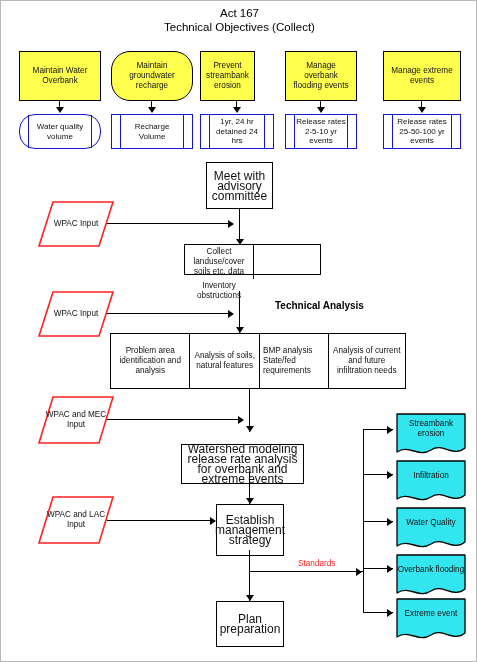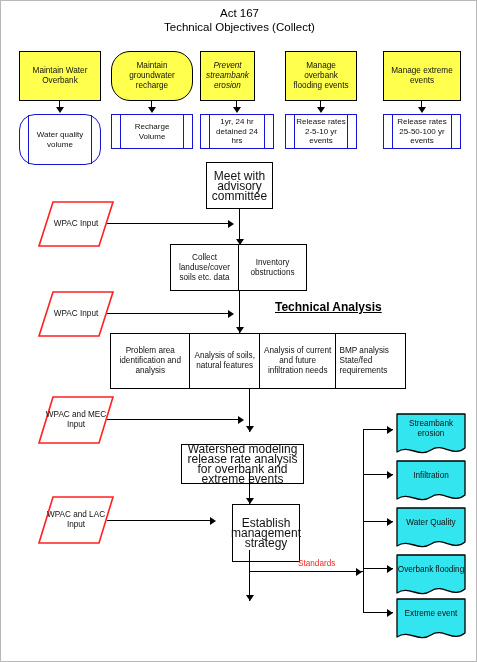--- a/index.html
+++ b/index.html
@@ -175,23 +175,22 @@
   }
   .arrow-r {
     position: absolute;
     width: 0; height: 0;
     border-top: 4px solid transparent;
     border-bottom: 4px solid transparent;
     border-left: 6.5px solid #000;
   }
   .tlabel {
     position: absolute;
-    font-size: 12px;
+    font-size: 10px;
     font-weight: bold;
-    text-decoration: underline;
     color: #000;
   }
   .rlabel {
     position: absolute;
     font-size: 8.2px;
     color: #ff2020;
   }
 </style>
 </head>
 <body>
@@ -199,38 +198,38 @@
 <div id="canvas">
 
   <div class="ttl" id="title1">Act 167</div>
   <div class="ttl" id="title2">Technical Objectives (Collect)</div>
 
   <div class="ybox" style="left:18px; top:50px; width:82px; height:50px;">
     <span>Maintain Water Overbank</span>
   </div>
   <div class="vline" style="left:58px; top:100px; height:8px;"></div>
   <div class="arrow-d" style="left:54.7px; top:106px;"></div>
-  <div class="wtable" style="left:18px; top:113px; width:82px; height:51px;border-radius:16px;">
+  <div class="wtable" style="left:18px; top:113px; width:82px; height:35px;border-radius:16px;">
     <div class="cell-s"></div>
     <div class="cell-m">Water quality volume</div>
     <div class="cell-e"></div>
   </div>
 
   <div class="ybox" style="left:110px; top:50px; width:82px; height:50px;border-radius:19px;">
     <span>Maintain groundwater recharge</span>
   </div>
   <div class="vline" style="left:150px; top:100px; height:8px;"></div>
   <div class="arrow-d" style="left:146.7px; top:106px;"></div>
   <div class="wtable" style="left:110px; top:113px; width:82px; height:35px;">
     <div class="cell-s"></div>
     <div class="cell-m">Recharge Volume</div>
     <div class="cell-e"></div>
   </div>
 
-  <div class="ybox" style="left:199px; top:50px; width:55px; height:50px;font-style:italic;">
+  <div class="ybox" style="left:199px; top:50px; width:55px; height:50px;">
     <span>Prevent streambank erosion</span>
   </div>
   <div class="vline" style="left:235px; top:100px; height:8px;"></div>
   <div class="arrow-d" style="left:231.7px; top:106px;"></div>
   <div class="wtable" style="left:199px; top:113px; width:74px; height:35px;">
     <div class="cell-s"></div>
     <div class="cell-m">1yr, 24 hr detained 24 hrs</div>
     <div class="cell-e"></div>
   </div>
 
@@ -265,21 +264,21 @@
 
   <div class="para" style="left:36px; top:199px; width:78px; height:48px;">
     <svg width="78" height="48" viewBox="0 0 78 48">
       <polygon points="16,2 76,2 62,46 2,46" fill="#ffffff" stroke="#ff2020" stroke-width="1.6"></polygon>
     </svg>
     <div class="plabel">WPAC Input</div>
   </div>
   <div class="hline" style="left:106px; top:222px; width:122px;"></div>
   <div class="arrow-r" style="left:227px; top:218.7px;"></div>
 
-  <div class="splitrow" style="left:169px; top:243px; width:137px; height:47px;">
+  <div class="splitrow" style="left:183px; top:243px; width:137px; height:31px;flex-direction:column;">
     <div class="sc" style="width:69px;">Collect landuse/cover soils etc. data</div>
     <div class="sc" style="width:68px;">Inventory obstructions</div>
   </div>
 
   <div class="vline" style="left:238px; top:290px; height:42px;"></div>
   <div class="arrow-d" style="left:234.7px; top:326px;"></div>
 
   <div class="tlabel" style="left:274px; top:299px;">Technical Analysis</div>
 
   <div class="para" style="left:36px; top:289px; width:78px; height:48px;">
@@ -287,22 +286,22 @@
       <polygon points="16,2 76,2 62,46 2,46" fill="#ffffff" stroke="#ff2020" stroke-width="1.6"></polygon>
     </svg>
     <div class="plabel">WPAC Input</div>
   </div>
   <div class="hline" style="left:106px; top:312px; width:122px;"></div>
   <div class="arrow-r" style="left:227px; top:308.7px;"></div>
 
   <div class="splitrow" style="left:109px; top:332px; width:296px; height:56px;">
     <div class="sc" style="width:80px;">Problem area identification and analysis</div>
     <div class="sc" style="width:70px;">Analysis of soils, natural features</div>
+    <div class="sc leftal" style="width:69px;">BMP analysis State/fed requirements</div>
     <div class="sc" style="width:77px;">Analysis of current and future infiltration needs</div>
-    <div class="sc leftal" style="width:69px;">BMP analysis State/fed requirements</div>
   </div>
 
   <div class="vline" style="left:248px; top:388px; height:43px;"></div>
   <div class="arrow-d" style="left:244.7px; top:425px;"></div>
 
   <div class="para" style="left:36px; top:394px; width:78px; height:50px;">
     <svg width="78" height="50" viewBox="0 0 78 50">
       <polygon points="16,2 76,2 62,48 2,48" fill="#ffffff" stroke="#ff2020" stroke-width="1.6"></polygon>
     </svg>
     <div class="plabel">WPAC and MEC Input</div>
@@ -319,31 +318,34 @@
 
   <div class="para" style="left:36px; top:494px; width:78px; height:50px;">
     <svg width="78" height="50" viewBox="0 0 78 50">
       <polygon points="16,2 76,2 62,48 2,48" fill="#ffffff" stroke="#ff2020" stroke-width="1.6"></polygon>
     </svg>
     <div class="plabel">WPAC and LAC Input</div>
   </div>
   <div class="hline" style="left:106px; top:519px; width:104px;"></div>
   <div class="arrow-r" style="left:209px; top:515.7px;"></div>
 
-  <div class="pbox" style="left:215px; top:503px; width:68px; height:58px;margin-left:16px;">
+  <div class="pbox" style="left:215px; top:503px; width:68px; height:52px;">
     <span>Establish management strategy</span>
   </div>
 
   <div class="vline" style="left:248px; top:549px; height:51px;"></div>
   <div class="arrow-d" style="left:244.7px; top:594px;"></div>
 
   <div class="hline" style="left:248px; top:570px; width:114px;"></div>
   <div class="arrow-r" style="left:355px; top:566.7px;"></div>
   <div class="rlabel" style="left:297px; top:558px;">Standards</div>
 
+  <div class="pbox" style="left:215px; top:600px; width:68px; height:46px;">
+    <span>Plan preparation</span>
+  </div>
 
   <div class="vline" style="left:362px; top:428px; height:183px;"></div>
 
   <div class="hline" style="left:362px; top:428px; width:30px;"></div>
   <div class="arrow-r" style="left:386px; top:424.7px;"></div>
   <div class="doc" style="left:394px; top:411px; width:72px; height:46px;">
     <svg width="72" height="46" viewBox="0 0 72 46">
       <path d="M2,2 L70,2 L70,36 C58,46 48,30 36,38 C24,46 14,32 2,40 Z" fill="#33e5ee" stroke="#000000" stroke-width="1.3" stroke-linejoin="round"></path>
     </svg>
     <div class="dlabel">Streambank erosion</div>

